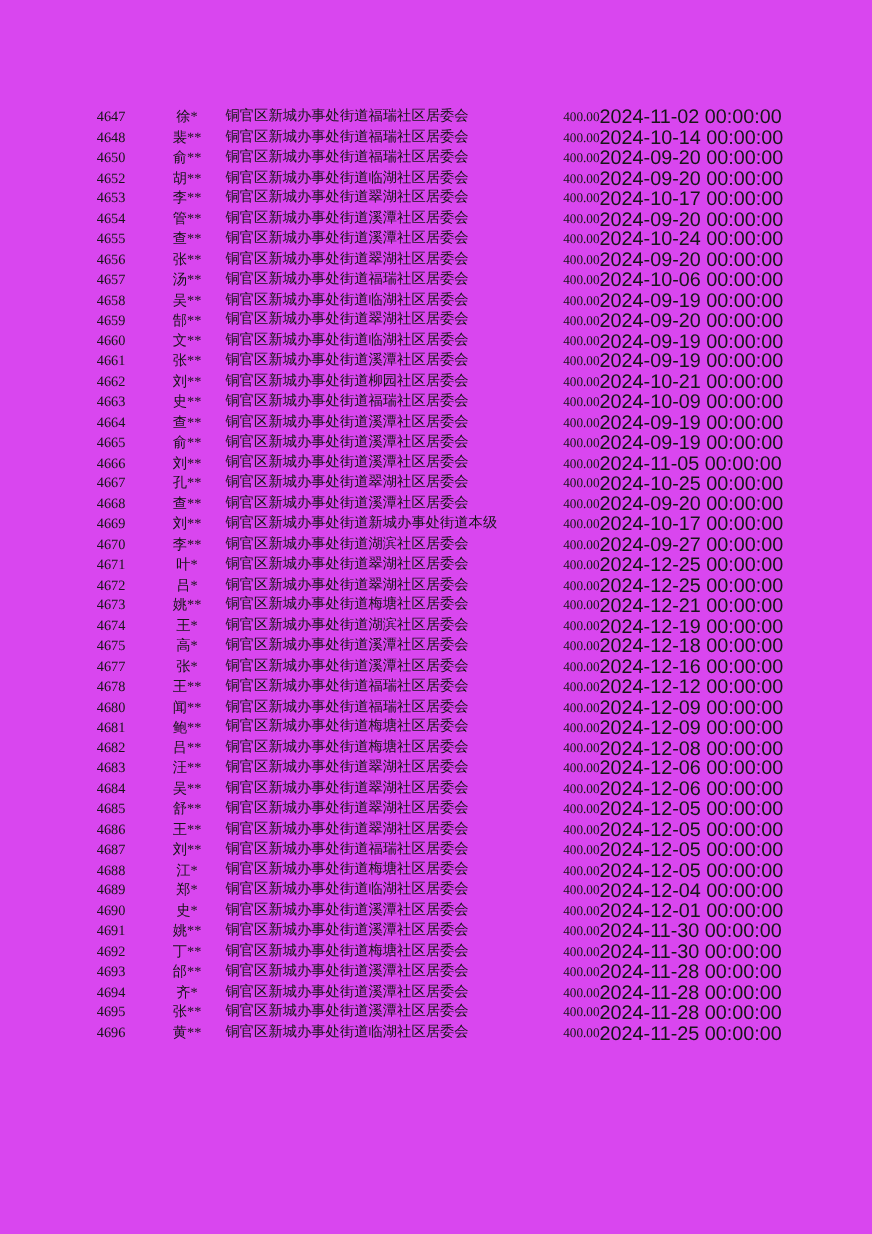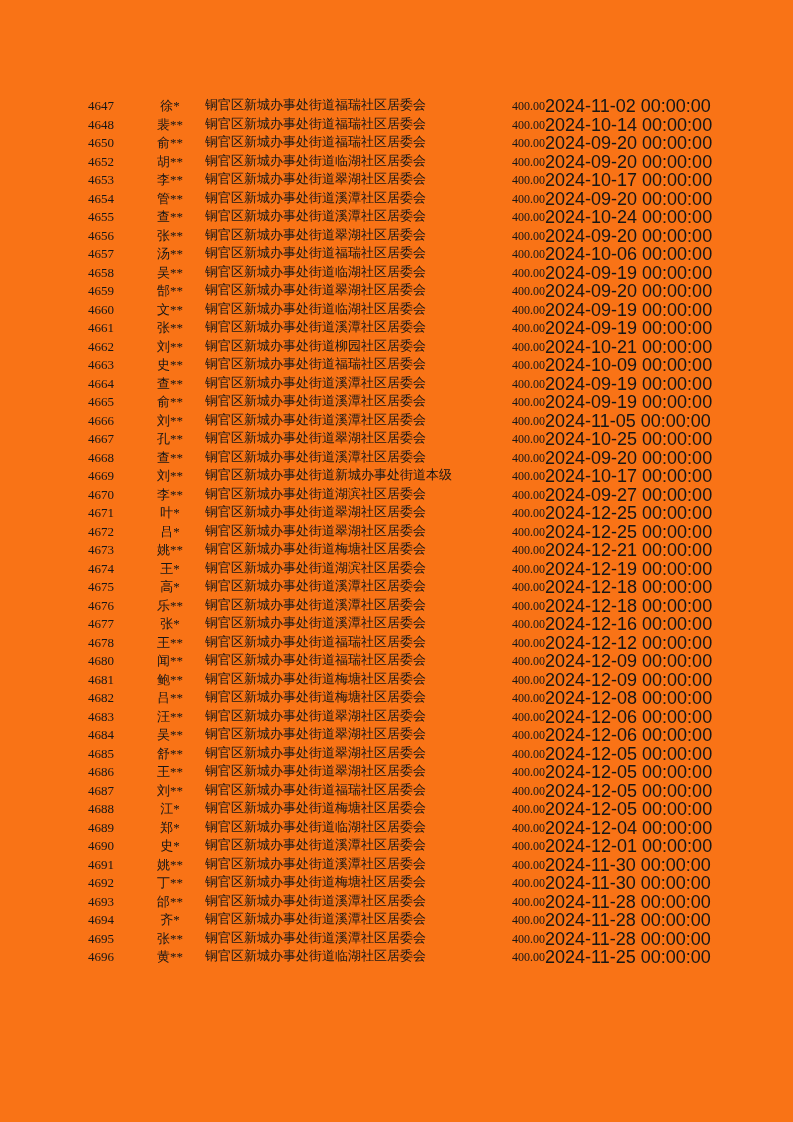--- a/index.html
+++ b/index.html
@@ -4,21 +4,21 @@
 <style>
   html, body {
     margin: 0;
     padding: 0;
     background: #ffffff;
   }
   .page {
     position: relative;
     width: 793px;
     height: 1122px;
-    background: #f97316;
+    background: #d946ef;
     overflow: hidden;
   }
   table.records {
     position: absolute;
     left: 88px;
     top: 97px;
     width: 705px;
     border-collapse: collapse;
     table-layout: fixed;
   }
@@ -255,27 +255,20 @@
           <td class="cell-date">2024-12-19 00:00:00</td>
         </tr>
         <tr>
           <td class="cell-id">4675</td>
           <td class="cell-name">高*</td>
           <td class="cell-org">铜官区新城办事处街道溪潭社区居委会</td>
           <td class="cell-amount">400.00</td>
           <td class="cell-date">2024-12-18 00:00:00</td>
         </tr>
         <tr>
-          <td class="cell-id">4676</td>
-          <td class="cell-name">乐**</td>
-          <td class="cell-org">铜官区新城办事处街道溪潭社区居委会</td>
-          <td class="cell-amount">400.00</td>
-          <td class="cell-date">2024-12-18 00:00:00</td>
-        </tr>
-        <tr>
           <td class="cell-id">4677</td>
           <td class="cell-name">张*</td>
           <td class="cell-org">铜官区新城办事处街道溪潭社区居委会</td>
           <td class="cell-amount">400.00</td>
           <td class="cell-date">2024-12-16 00:00:00</td>
         </tr>
         <tr>
           <td class="cell-id">4678</td>
           <td class="cell-name">王**</td>
           <td class="cell-org">铜官区新城办事处街道福瑞社区居委会</td>

